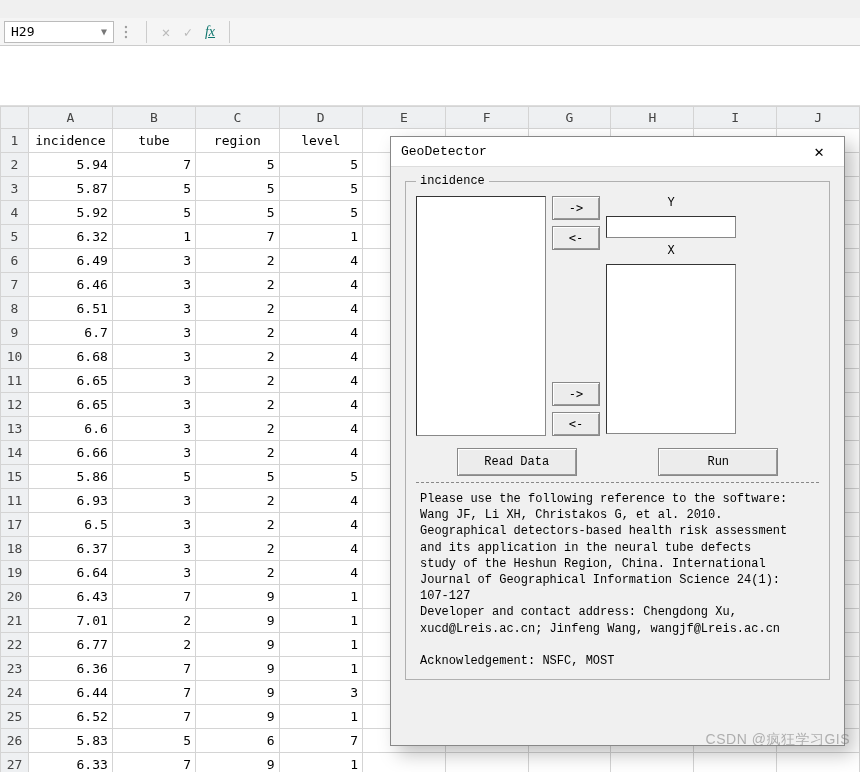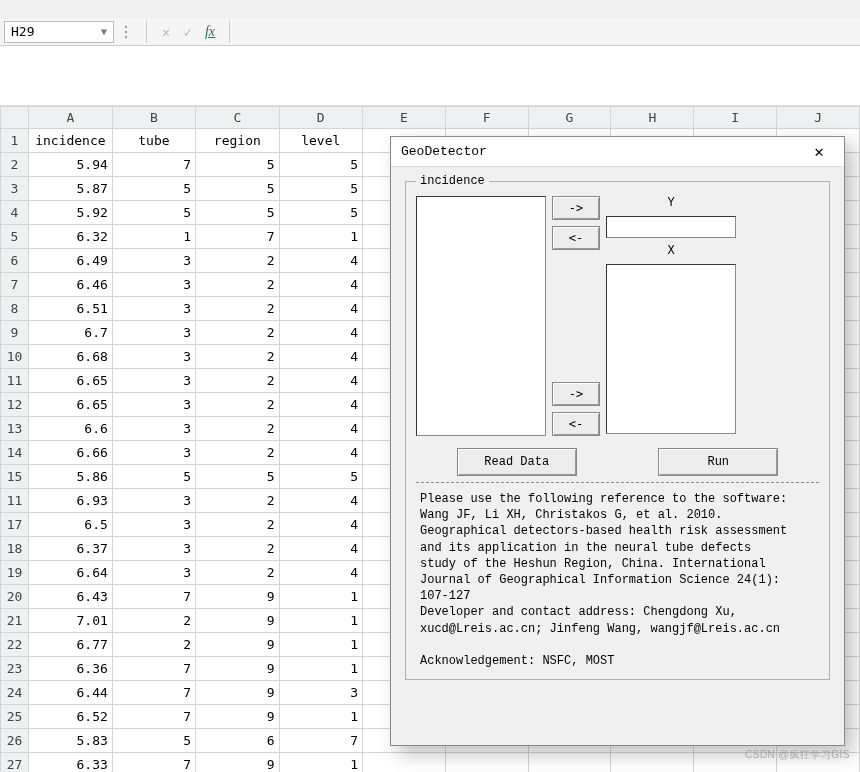--- a/index.html
+++ b/index.html
@@ -136,24 +136,24 @@
     cursor: pointer;
   }
   .btn-row { display: flex; justify-content: space-around; margin: 12px 0 0; }
   .hr-dashed {
     border: none; border-top: 1px dashed #888;
     margin: 6px 0;
   }
   .ref-text { padding: 2px 4px 0 4px; line-height: 1.35; white-space: pre-line; }
   .watermark {
     position: absolute;
-    right: 10px; bottom: 10px;
+    right: 10px; bottom: 23px;
     color: rgba(120,120,120,0.55);
     font-family: "Microsoft YaHei", sans-serif;
-    font-size: 10px;
+    font-size: 14px;
     letter-spacing: 0.5px;
     pointer-events: none;
   }
 </style>
 </head>
 <body>
 
 <div class="formula-bar">
   <div class="name-box-wrap">
     <span>H29</span>

